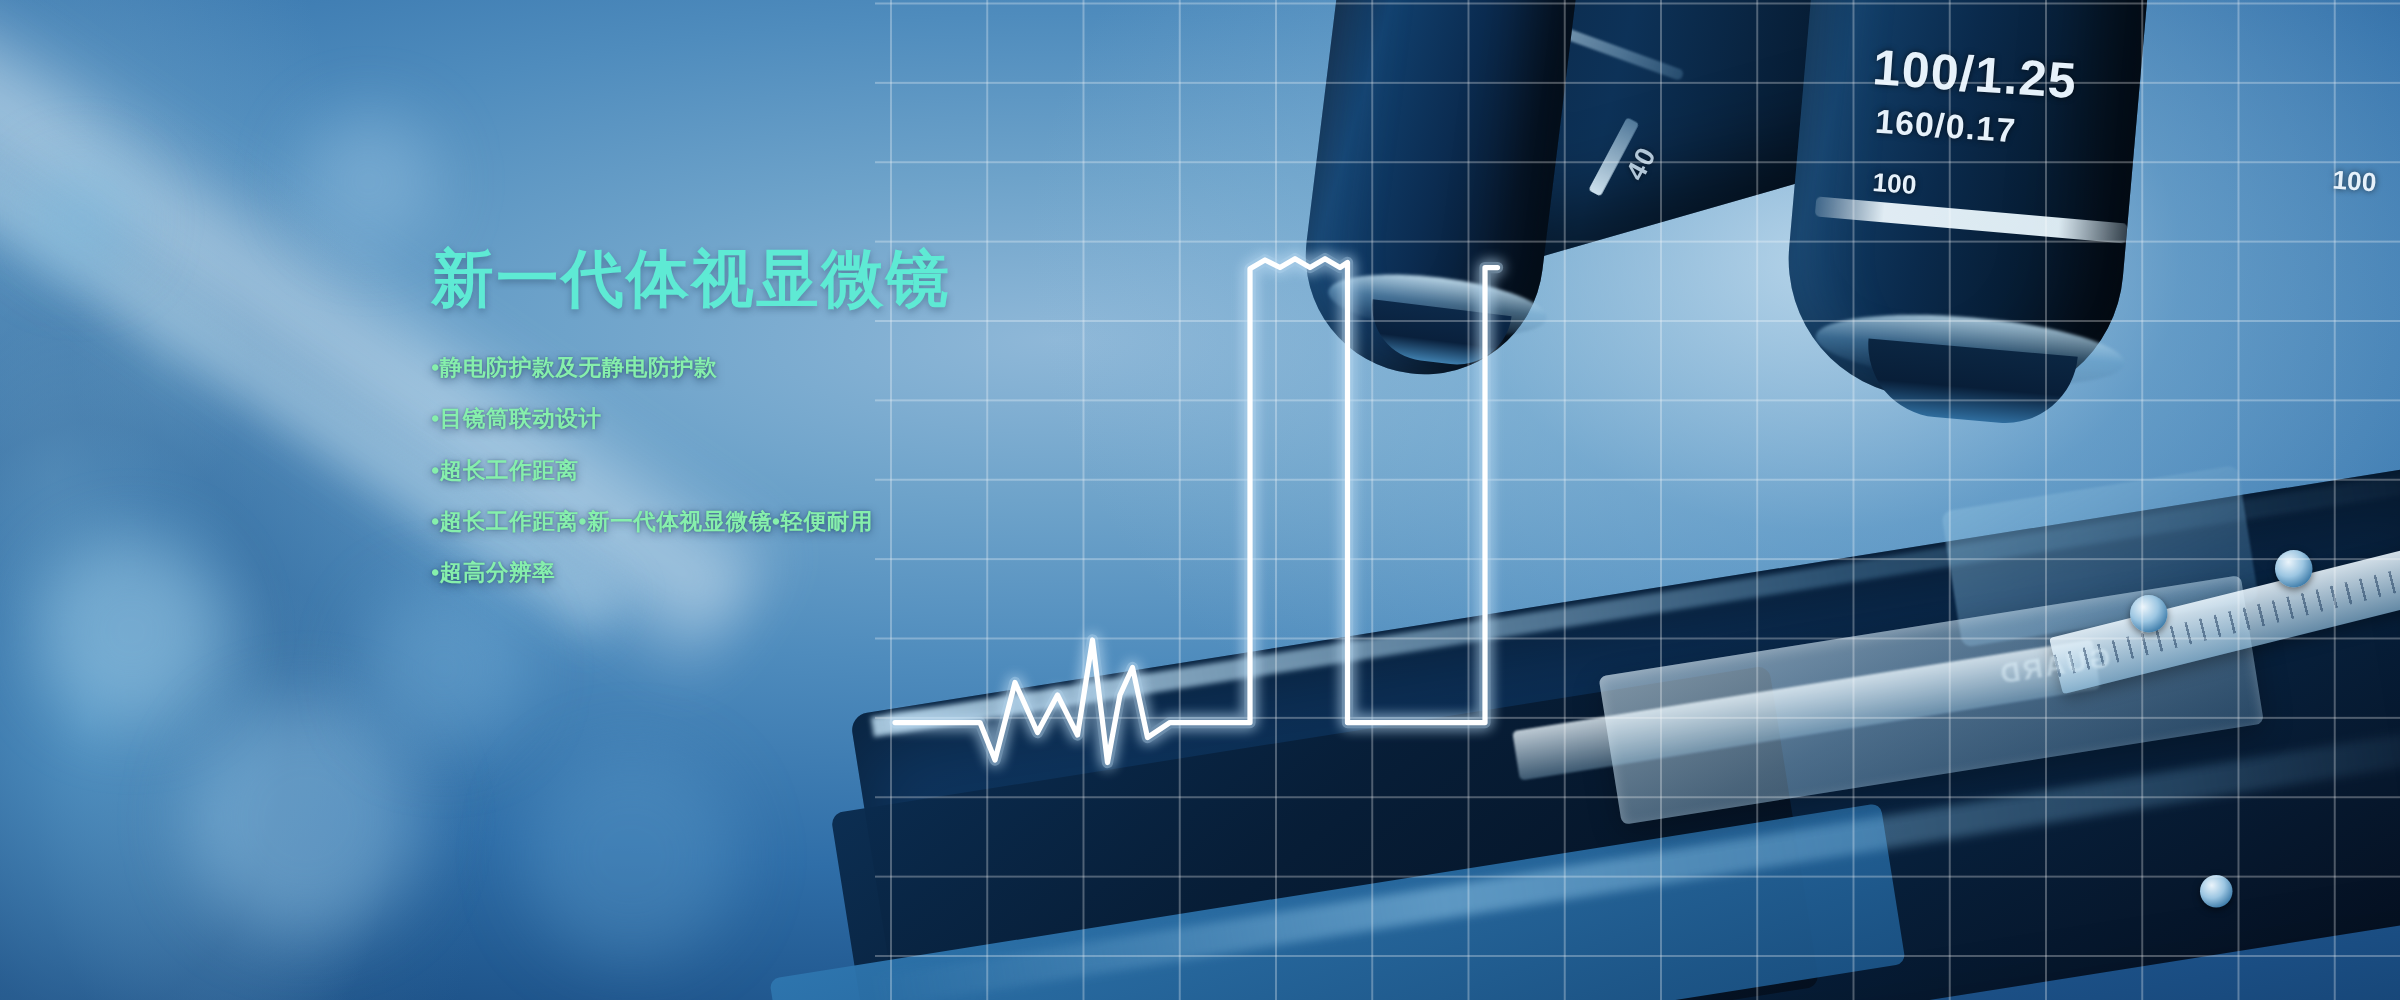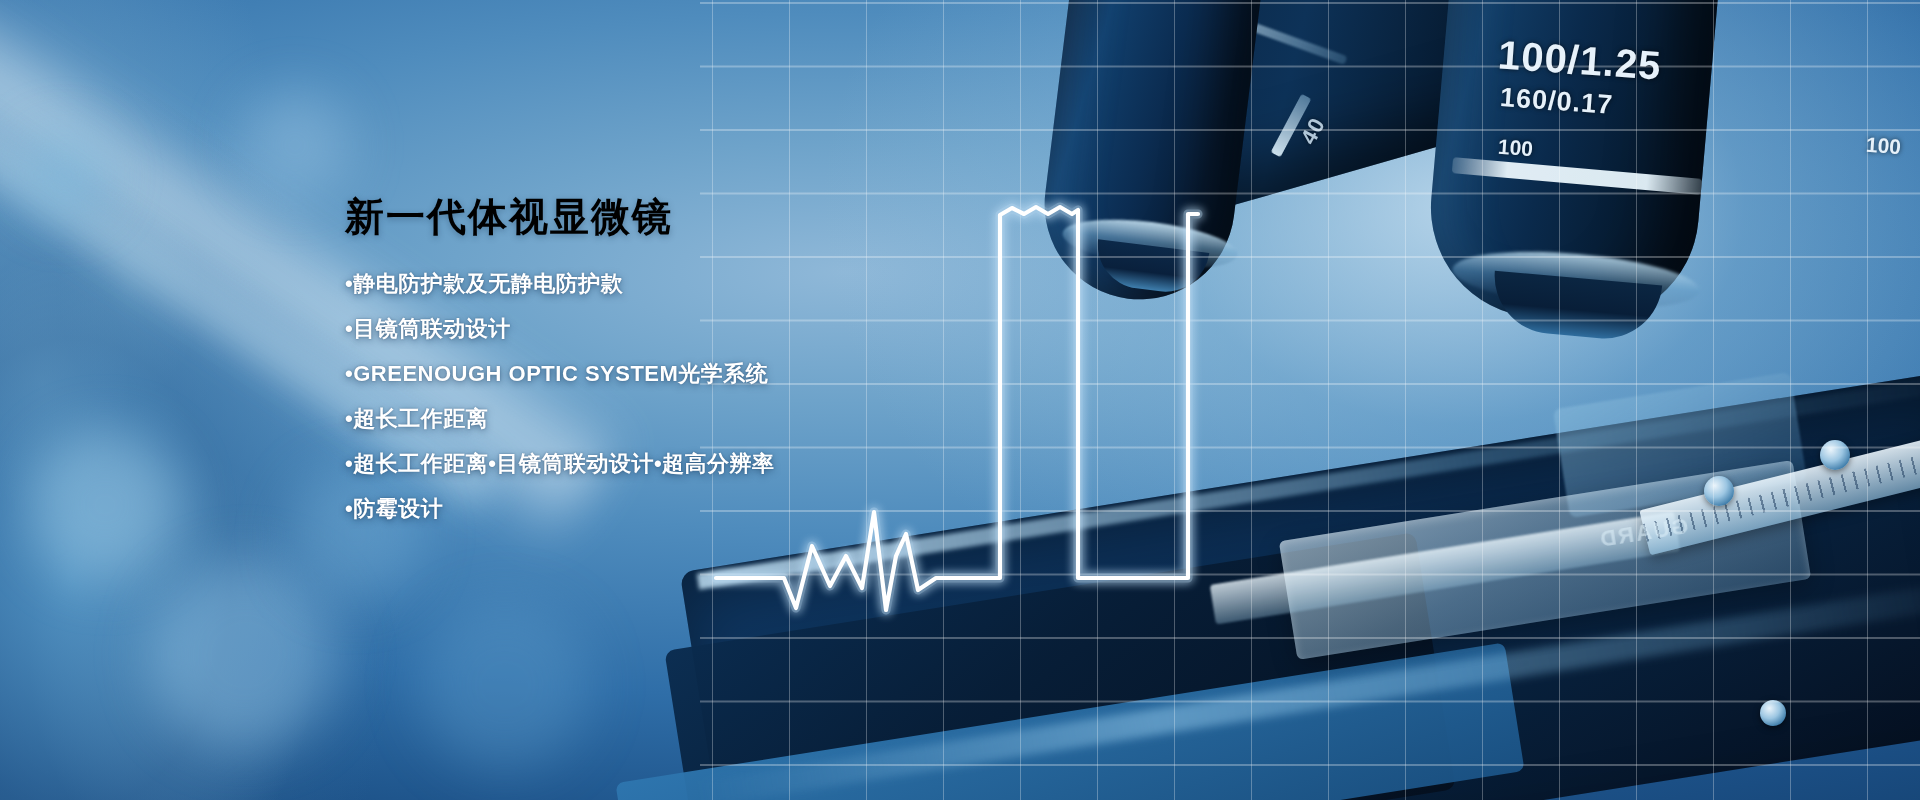--- a/index.html
+++ b/index.html
@@ -201,26 +201,26 @@
     background-position:12px 2px;
     opacity:.85; pointer-events:none;
   }
 
   
   .chartline { position:absolute; inset:0; pointer-events:none; }
 
   
   .copy { position:absolute; left:345px; top:196px; width:640px; }
   .headline {
-    color:#000000; font-size:39px; font-weight:700; letter-spacing:2px;
+    color:#5eead4; font-size:50px; font-weight:700; letter-spacing:2px;
     line-height:1.1; text-shadow:0 2px 6px rgba(20,45,75,.35);
   }
   .bullets { margin-top:34px; }
   .bullet {
-    color:#ffffff; font-size:22px; font-weight:700; line-height:1.0;
+    color:#86efac; font-size:18px; font-weight:700; line-height:1.0;
     margin-bottom:23px; letter-spacing:.5px; white-space:nowrap;
     text-shadow:0 2px 7px rgba(15,45,80,.55), 0 0 2px rgba(20,50,85,.4);
   }
 </style>
 </head>
 <body>
 
 <div id="banner">
 
   <div class="layer bg-base"></div>
@@ -285,20 +285,19 @@
     </defs>
     <polyline id="trace-glow" fill="none" stroke="#bcdcf4" stroke-width="9" stroke-linejoin="round" stroke-linecap="round" opacity=".55" filter="url(#glow)" points="716,578 784,578 796,608 812,546 830,586 846,556 862,588 874,512 886,610 896,556 906,534 918,590 936,578 1000,578 1000,215 1012,208 1024,214 1036,207 1048,214 1060,207 1072,214 1078,210 1078,578 1188,578 1188,214 1198,214"></polyline>
     <polyline id="trace-core" fill="none" stroke="#ffffff" stroke-width="4.2" stroke-linejoin="round" stroke-linecap="round" points="716,578 784,578 796,608 812,546 830,586 846,556 862,588 874,512 886,610 896,556 906,534 918,590 936,578 1000,578 1000,215 1012,208 1024,214 1036,207 1048,214 1060,207 1072,214 1078,210 1078,578 1188,578 1188,214 1198,214"></polyline>
   </svg>
 
   <div class="copy">
     <div class="headline">新一代体视显微镜</div>
     <div class="bullets">
       <div class="bullet">•静电防护款及无静电防护款</div>
       <div class="bullet">•目镜筒联动设计</div>
-      <div class="bullet">•GREENOUGH OPTIC SYSTEM光学系统</div>
       <div class="bullet">•超长工作距离</div>
-      <div class="bullet">•超长工作距离•目镜筒联动设计•超高分辨率</div>
-      <div class="bullet">•防霉设计</div>
+      <div class="bullet">•超长工作距离•新一代体视显微镜•轻便耐用</div>
+      <div class="bullet">•超高分辨率</div>
     </div>
   </div>
 
 </div>
 
 </body></html>

